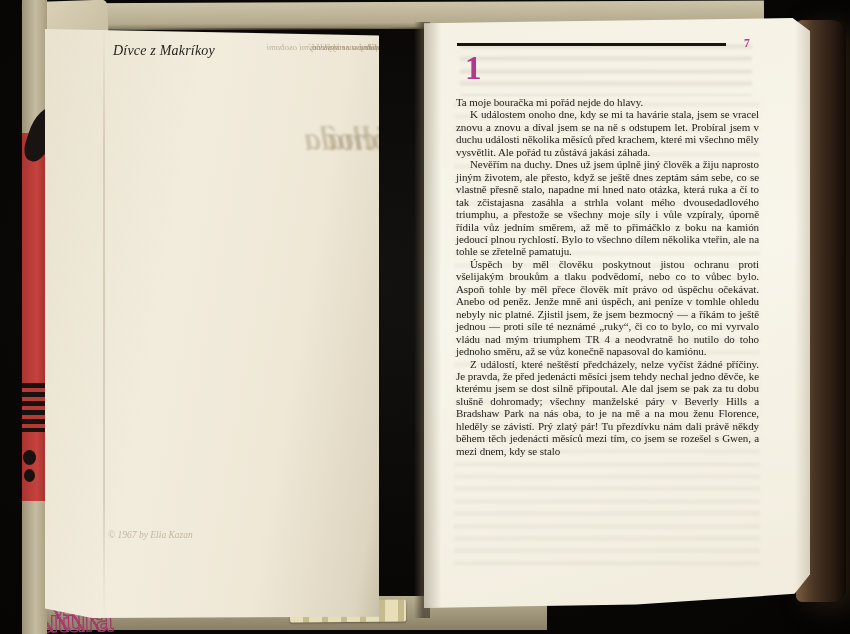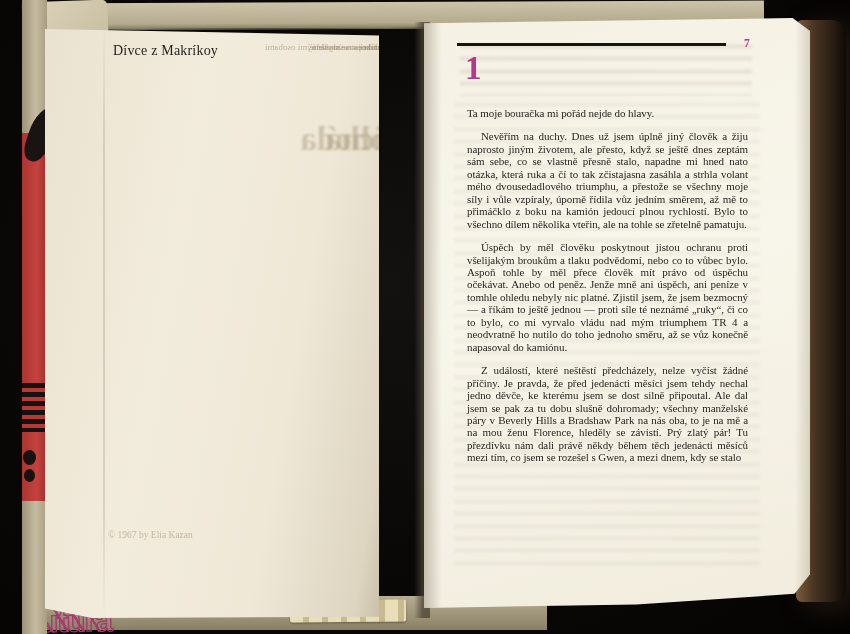--- a/index.html
+++ b/index.html
@@ -46,21 +46,21 @@
   .dot{background:#17120f;border-radius:50%;}
   .d1{left:1px;top:317px;width:13px;height:15px;}
   .d2{left:2px;top:336px;width:11px;height:13px;}
   .diagonals{left:22px;top:548px;width:80px;height:84px;z-index:5;
     background:repeating-linear-gradient(58deg,transparent 0 11px,rgba(168,51,111,.85) 11px 13.5px);}
 
   
   .page-left{left:45px;top:26px;width:334px;height:592px;z-index:10;
     background:linear-gradient(100deg,#e9e2cf 0%,#f2ecdd 38%,#efe8d7 70%,#ddd5c0 94%,#c9c0a9 100%);
     clip-path:polygon(0 .5%,100% 1.6%,100% 99.8%,14% 100%,0 98.4%);
-    box-shadow:-4px 6px 14px rgba(0,0,0,.5);}
+    box-shadow:-4px 6px 14px rgba(0,0,0,.5);font-style:italic;}
   .page-left .crease{left:58px;top:0;width:2px;height:100%;
     background:linear-gradient(rgba(148,136,110,.0),rgba(148,136,110,.28) 20%,rgba(148,136,110,.28) 80%,rgba(148,136,110,0));}
   .dedication{left:68px;top:17px;font-size:14px;color:#26231f;letter-spacing:.2px;}
   .ghost{transform:scaleX(-1);filter:blur(.7px);text-align:center;}
   .ghost-notice{left:205px;top:15px;width:170px;font-size:9px;line-height:13.2px;
     color:rgba(158,142,114,.62);}
   .ghost-title{left:120px;top:98px;width:240px;font-weight:bold;font-size:33px;line-height:30px;
     color:rgba(172,157,128,.5);filter:blur(1.1px);}
   .ghost-copy{left:63px;top:504px;font-size:9.5px;color:rgba(152,131,104,.5);filter:blur(.4px);}
 
@@ -81,21 +81,21 @@
     filter:blur(1px);}
   .ghost-page{left:30px;top:84px;width:306px;height:470px;
     background:repeating-linear-gradient(rgba(124,113,90,.05) 0 5px,transparent 5px 12.4px);
     filter:blur(1px);}
   .rule{left:33px;top:25px;width:269px;height:2.5px;background:#16140f;}
   .pagenum{left:320px;top:19px;font-size:11.5px;font-weight:bold;}
   .chapnum{left:41px;top:33px;font-size:33px;line-height:34px;font-weight:bold;}
   .accent{color:#b23a8c;}
   .bodytext{left:32px;top:78px;width:303px;color:#211f1b;
     font-size:11px;line-height:12.45px;text-align:justify;letter-spacing:-.08px;}
-  .bodytext p{position:static;margin:11px;text-indent:14px;}
+  .bodytext p{position:static;margin:0;text-indent:14px;}
   .bodytext p:first-child{text-indent:0;}
 </style>
 </head>
 <body>
 
 <div class="scene">
 
   <div class="board-right"></div>
   <div class="top-edge"></div>
   <div class="top-corner"></div>
@@ -135,19 +135,20 @@
   <div class="gutter"></div>
 
   <div class="page-right">
     <div class="ghost-top"></div>
     <div class="ghost-page"></div>
     <div class="rule"></div>
     <div class="pagenum accent">7</div>
     <div class="chapnum accent">1</div>
     <div class="bodytext">
       <p>Ta moje bouračka mi pořád nejde do hlavy.</p>
+      <p>K událostem onoho dne, kdy se mi ta havárie stala, jsem se vracel znovu a znovu a díval jsem se na ně s odstupem let. Probíral jsem v duchu události několika měsíců před krachem, které mi všechno měly vysvětlit. Ale pořád tu zůstává jakási záhada.</p>
       <p>Nevěřím na duchy. Dnes už jsem úplně jiný člověk a žiju naprosto jiným životem, ale přesto, když se ještě dnes zeptám sám sebe, co se vlastně přesně stalo, napadne mi hned nato otázka, která ruka a čí to tak zčistajasna zasáhla a strhla volant mého dvousedadlového triumphu, a přestože se všechny moje síly i vůle vzpíraly, úporně řídila vůz jedním směrem, až mě to přimáčklo z boku na kamión jedoucí plnou rychlostí. Bylo to všechno dílem několika vteřin, ale na tohle se zřetelně pamatuju.</p>
       <p>Úspěch by měl člověku poskytnout jistou ochranu proti všelijakým broukům a tlaku podvědomí, nebo co to vůbec bylo. Aspoň tohle by měl přece člověk mít právo od úspěchu očekávat. Anebo od peněz. Jenže mně ani úspěch, ani peníze v tomhle ohledu nebyly nic platné. Zjistil jsem, že jsem bezmocný — a říkám to ještě jednou — proti síle té neznámé „ruky“, či co to bylo, co mi vyrvalo vládu nad mým triumphem TR 4 a neodvratně ho nutilo do toho jednoho směru, až se vůz konečně napasoval do kamiónu.</p>
       <p>Z událostí, které neštěstí předcházely, nelze vyčíst žádné příčiny. Je pravda, že před jedenácti měsíci jsem tehdy nechal jedno děvče, ke kterému jsem se dost silně připoutal. Ale dal jsem se pak za tu dobu slušně dohromady; všechny manželské páry v Beverly Hills a Bradshaw Park na nás oba, to je na mě a na mou ženu Florence, hleděly se závistí. Prý zlatý pár! Tu přezdívku nám dali právě někdy během těch jedenácti měsíců mezi tím, co jsem se rozešel s Gwen, a mezi dnem, kdy se stalo</p>
     </div>
   </div>
 
 </div>
 
 </body></html>

